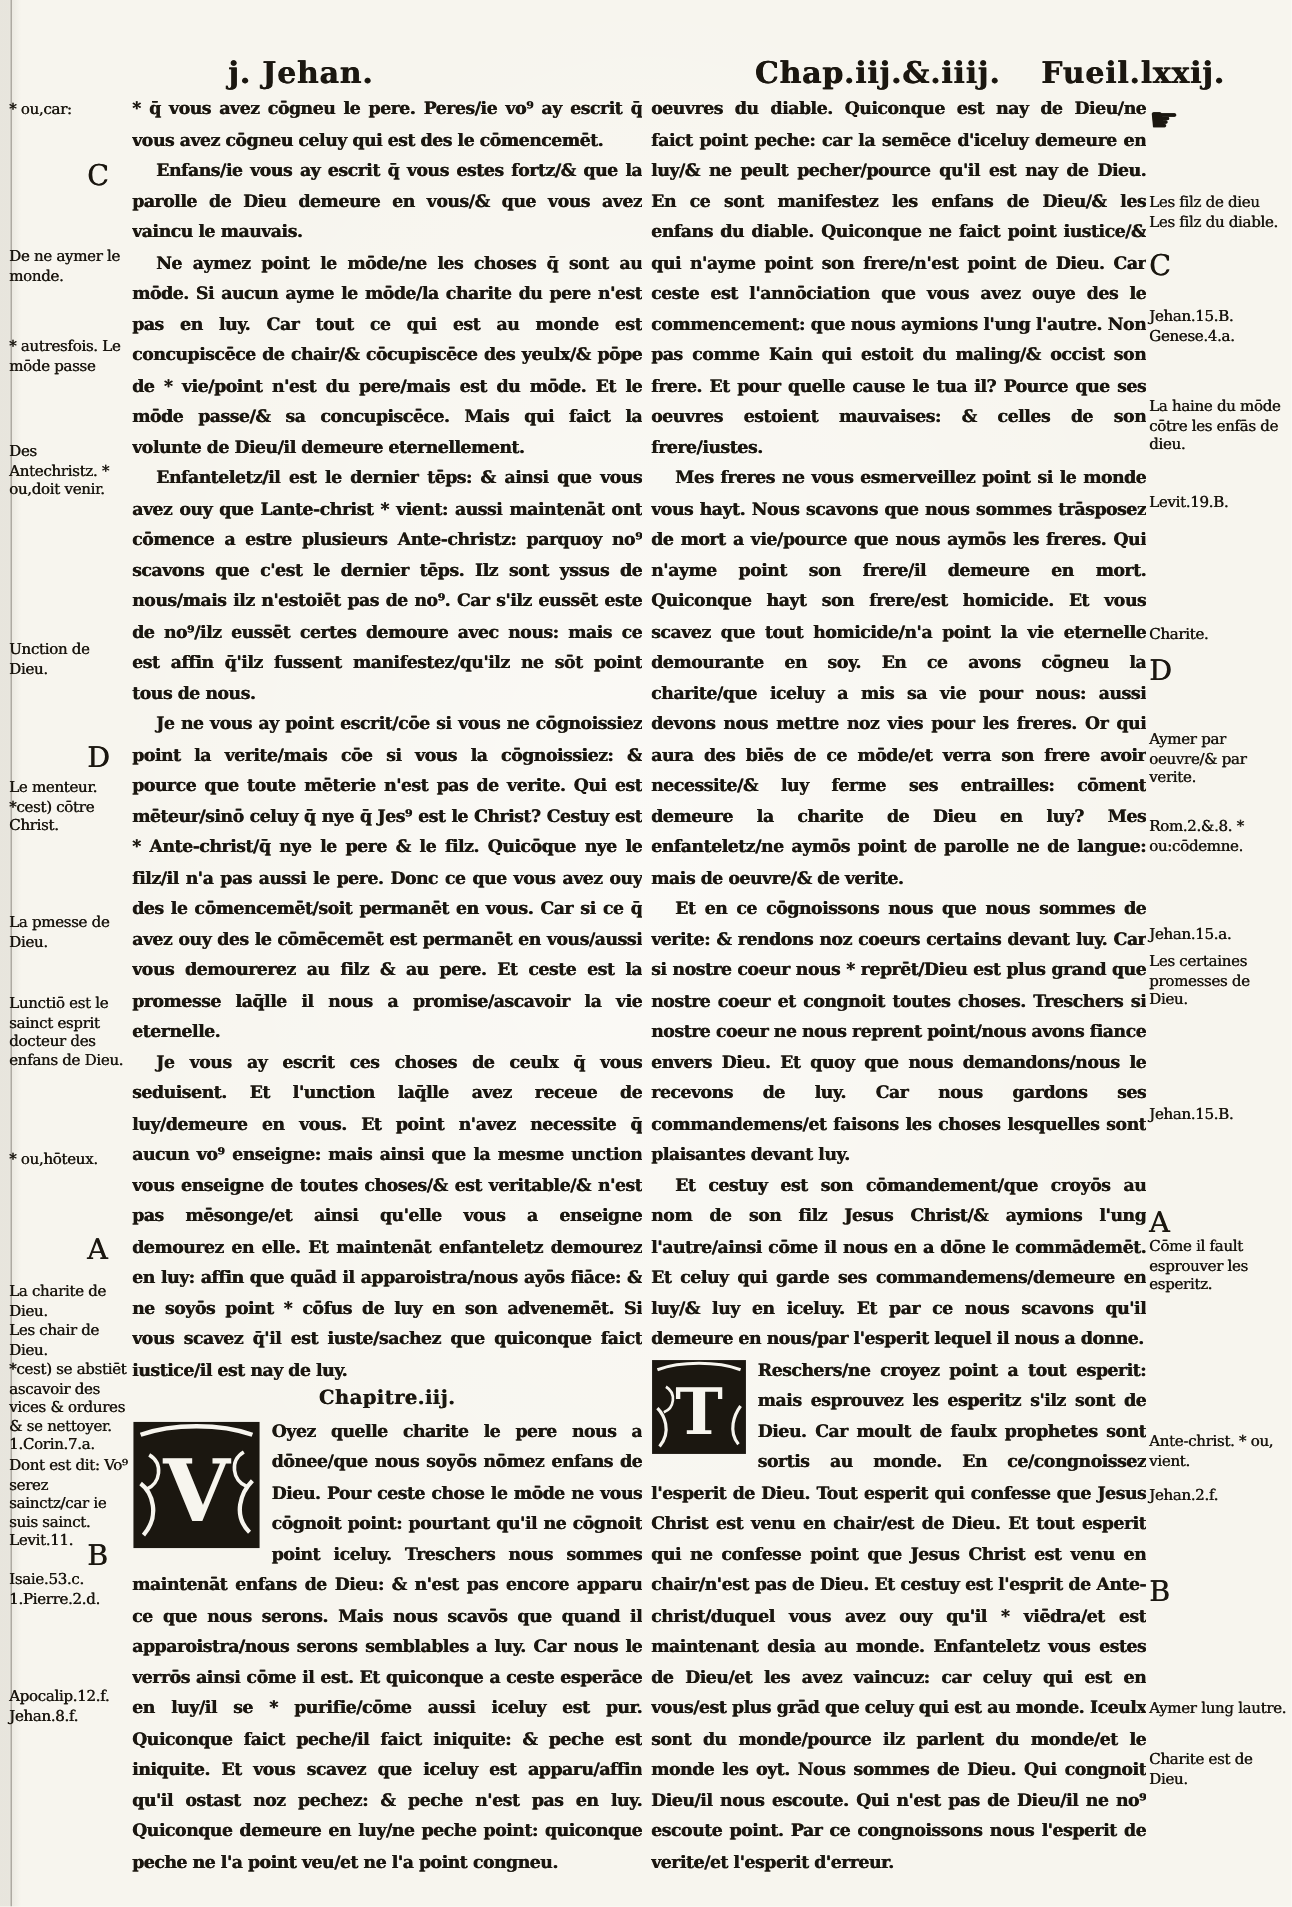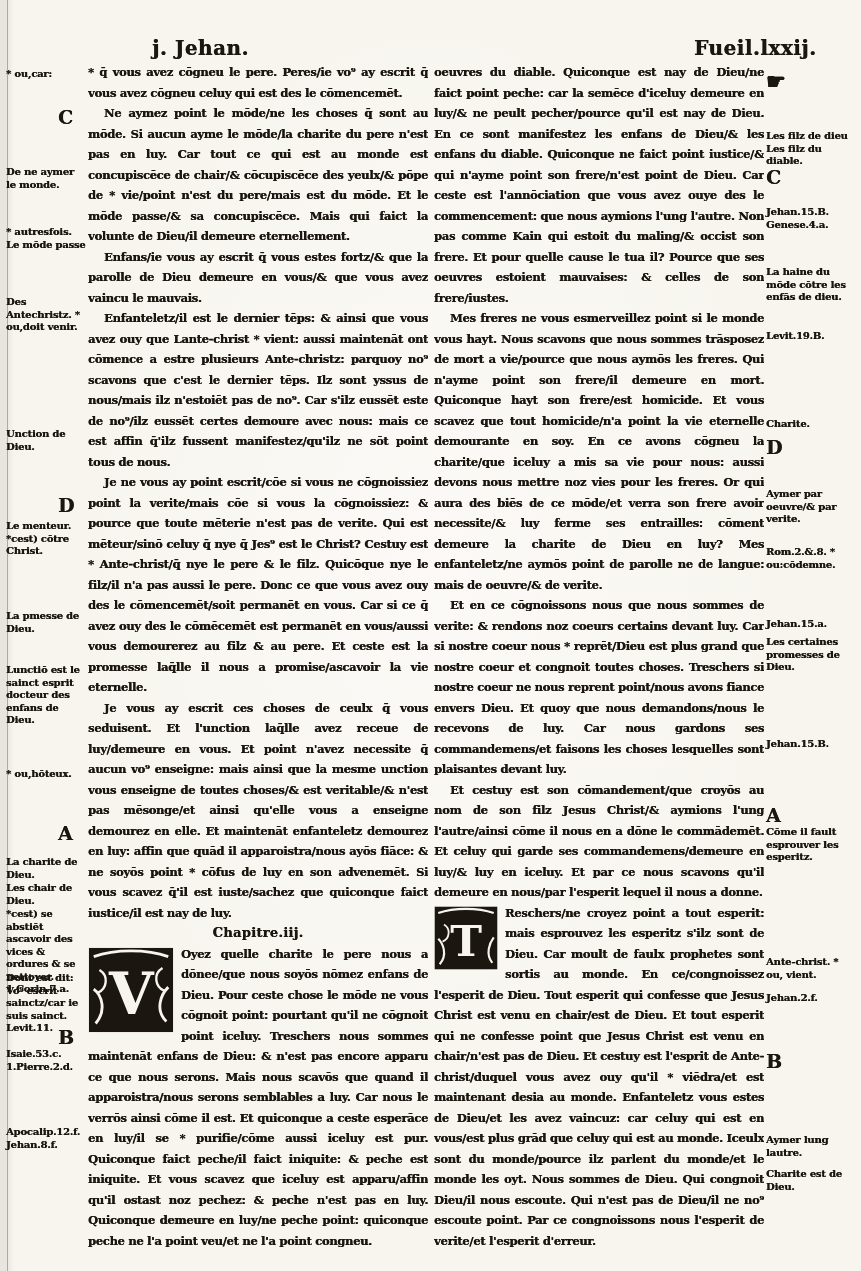--- a/index.html
+++ b/index.html
@@ -31,42 +31,43 @@
   .col-right{left:434px;width:330px;}
   .col p{margin:0;}
   .col p.ind{text-indent:16px;}
   .chap-head{text-align:center;font-size:13px;font-weight:700;margin:3px 0 2px 0;
              letter-spacing:0.3px;text-indent:0;}
   .dropcap{float:left;margin:3px 7px 2px 0;display:block;}
   .dropcap-big{width:86px;height:86px;}
   .dropcap-small{width:64px;height:64px;}
   
   .mnote{
-    position:absolute;font-size:10px;line-height:12.5px;font-weight:700;
+    position:absolute;font-size:10px;line-height:12.5px;font-weight:400;
     letter-spacing:-0.2px;text-shadow:0.3px 0 0 currentColor;
   }
   .mnote-left{left:6px;width:80px;}
   .mnote-right{left:766px;width:92px;}
   .mmarker{font-size:19px;line-height:19px;}
   .mmarker-left-ind{left:58px;}
   .manicule{font-size:22px;line-height:22px;}
 </style>
 </head>
 <body>
 
 <div class="page">
   <div class="edge-line"></div>
 
   <div class="rh rh-left">j. Jehan.</div>
+  <div class="rh rh-center">Chap.iij.&amp;.iiij.</div>
   <div class="rh rh-right">Fueil.lxxij.</div>
 
   <div class="col col-left">
     <p>* q̄ vous avez cōgneu le pere.   Peres/ie vo⁹ ay escrit q̄ vous avez cōgneu celuy qui est des le cōmencemēt.</p>
+    <p class="ind">Enfans/ie vous ay escrit q̄ vous estes fortz/&amp; que la parolle de Dieu demeure en vous/&amp; que vous avez vaincu le mauvais.</p>
     <p class="ind">Ne aymez point le mōde/ne les choses q̄ sont au mōde. Si aucun ayme le mōde/la charite du pere n'est pas en luy. Car tout ce qui est au monde est concupiscēce de chair/&amp; cōcupiscēce des yeulx/&amp; pōpe de * vie/point n'est du pere/mais est du mōde. Et le mōde passe/&amp; sa concupiscēce. Mais qui faict la volunte de Dieu/il demeure eternellement.</p>
-    <p class="ind">Enfans/ie vous ay escrit q̄ vous estes fortz/&amp; que la parolle de Dieu demeure en vous/&amp; que vous avez vaincu le mauvais.</p>
     <p class="ind">Enfanteletz/il est le dernier tēps: &amp; ainsi que vous avez ouy que Lante-christ * vient: aussi maintenāt ont cōmence a estre plusieurs Ante-christz: parquoy no⁹ scavons que c'est le dernier tēps.  Ilz sont yssus de nous/mais ilz n'estoiēt pas de no⁹. Car s'ilz eussēt este de no⁹/ilz eussēt certes demoure avec nous: mais ce est affin q̄'ilz fussent manifestez/qu'ilz ne sōt point tous de nous.</p>
     <p class="ind">Je ne vous ay point escrit/cōe si vous ne cōgnoissiez point la verite/mais cōe si vous la cōgnoissiez: &amp; pource que toute mēterie n'est pas de verite.  Qui est mēteur/sinō celuy q̄ nye q̄ Jes⁹ est le Christ?  Cestuy est * Ante-christ/q̄ nye le pere &amp; le filz.  Quicōque nye le filz/il n'a pas aussi le pere.  Donc ce que vous avez ouy des le cōmencemēt/soit permanēt en vous. Car si ce q̄ avez ouy des le cōmēcemēt est permanēt en vous/aussi vous demourerez au filz &amp; au pere.  Et ceste est la promesse laq̄lle il nous a promise/ascavoir la vie eternelle.</p>
     <p class="ind">Je vous ay escrit ces choses de ceulx q̄ vous seduisent.  Et l'unction laq̄lle avez receue de luy/demeure en vous.  Et point n'avez necessite q̄ aucun vo⁹ enseigne: mais ainsi que la mesme unction vous enseigne de toutes choses/&amp; est veritable/&amp; n'est pas mēsonge/et ainsi qu'elle vous a enseigne demourez en elle.  Et maintenāt enfanteletz demourez en luy: affin que quād il apparoistra/nous ayōs fiāce: &amp; ne soyōs point * cōfus de luy en son advenemēt.  Si vous scavez q̄'il est iuste/sachez que quiconque faict iustice/il est nay de luy.</p>
     <p class="chap-head">Chapitre.iij.</p>
     <p>
       <svg class="dropcap dropcap-big" viewBox="0 0 90 90">
         <rect x="1" y="1" width="88" height="88" fill="#1b1710"></rect>
         <path d="M6,10 C28,2 62,2 84,10" stroke="#f7f5ee" stroke-width="3" fill="none"></path>
         <path d="M8,80 C20,66 14,50 6,44" stroke="#f7f5ee" stroke-width="3" fill="none"></path>
         <path d="M82,78 C70,66 76,50 84,42" stroke="#f7f5ee" stroke-width="3" fill="none"></path>
@@ -104,21 +105,21 @@
   <div class="mnote mnote-left" style="top:428px">Unction de Dieu.</div>
   <div class="mnote mnote-left mmarker mmarker-left-ind" style="top:496px">D</div>
   <div class="mnote mnote-left" style="top:520px">Le menteur. *cest) cōtre Christ.</div>
   <div class="mnote mnote-left" style="top:610px">La pmesse de Dieu.</div>
   <div class="mnote mnote-left" style="top:664px">Lunctiō est le sainct esprit docteur des enfans de Dieu.</div>
   <div class="mnote mnote-left" style="top:768px">* ou,hōteux.</div>
   <div class="mnote mnote-left mmarker mmarker-left-ind" style="top:824px">A</div>
   <div class="mnote mnote-left" style="top:856px">La charite de Dieu.</div>
   <div class="mnote mnote-left" style="top:882px">Les chair de Dieu.</div>
   <div class="mnote mnote-left" style="top:908px">*cest) se abstiēt ascavoir des vices &amp; ordures &amp; se nettoyer. 1.Corin.7.a.</div>
-  <div class="mnote mnote-left" style="top:972px">Dont est dit: Vo⁹ escrit sainctz/car ie suis sainct. Levit.11.</div>
+  <div class="mnote mnote-left" style="top:972px">Dont est dit: Vo⁹ serez sainctz/car ie suis sainct. Levit.11.</div>
   <div class="mnote mnote-left mmarker mmarker-left-ind" style="top:1028px">B</div>
   <div class="mnote mnote-left" style="top:1048px">Isaie.53.c. 1.Pierre.2.d.</div>
   <div class="mnote mnote-left" style="top:1126px">Apocalip.12.f. Jehan.8.f.</div>
 
   <div class="mnote mnote-right manicule" style="top:70px">☛</div>
   <div class="mnote mnote-right" style="top:130px">Les filz de dieu Les filz du diable.</div>
   <div class="mnote mnote-right mmarker" style="top:168px">C</div>
   <div class="mnote mnote-right" style="top:206px">Jehan.15.B. Genese.4.a.</div>
   <div class="mnote mnote-right" style="top:266px">La haine du mōde cōtre les enfās de dieu.</div>
   <div class="mnote mnote-right" style="top:330px">Levit.19.B.</div>

